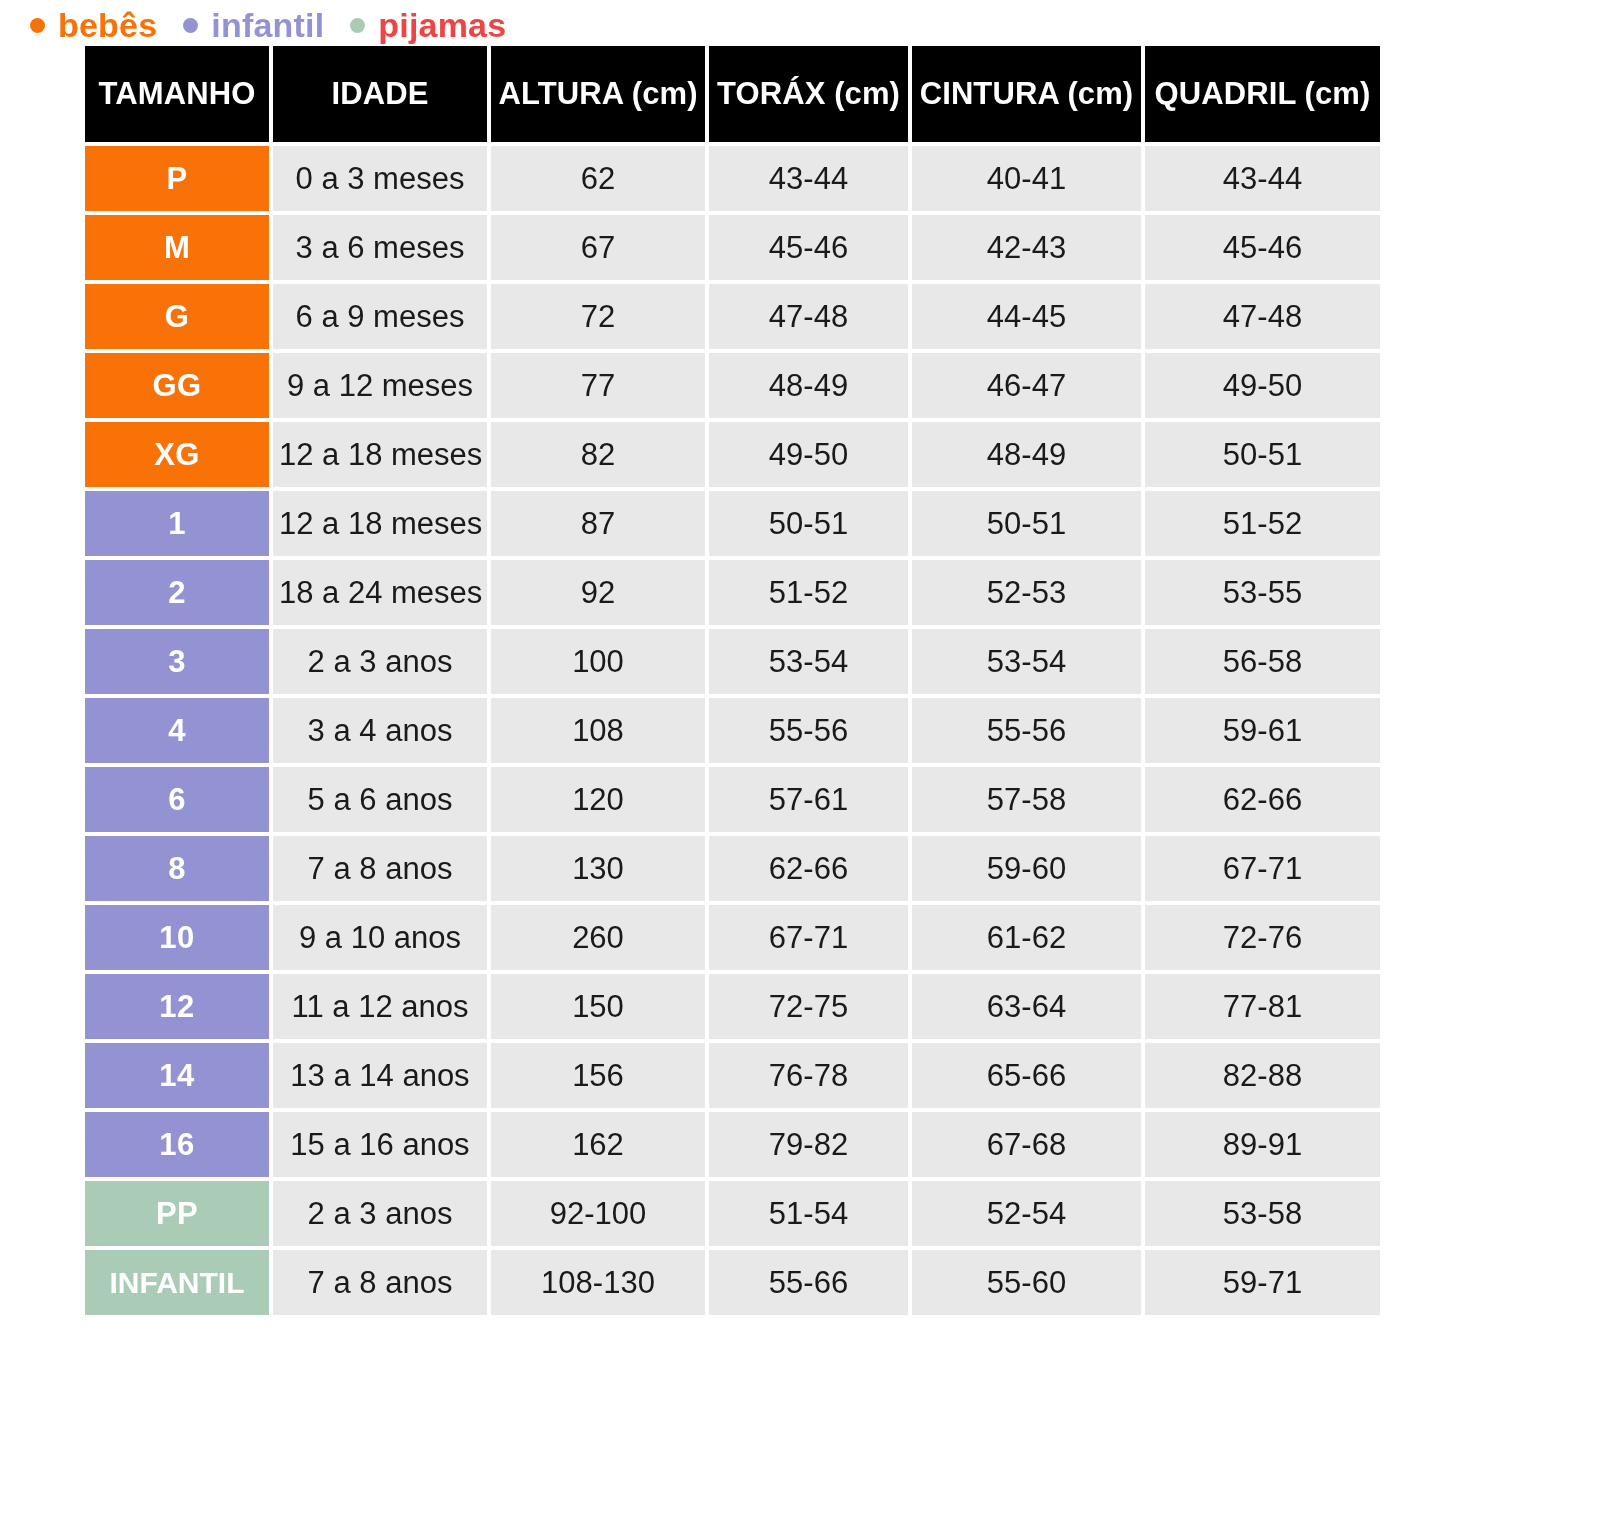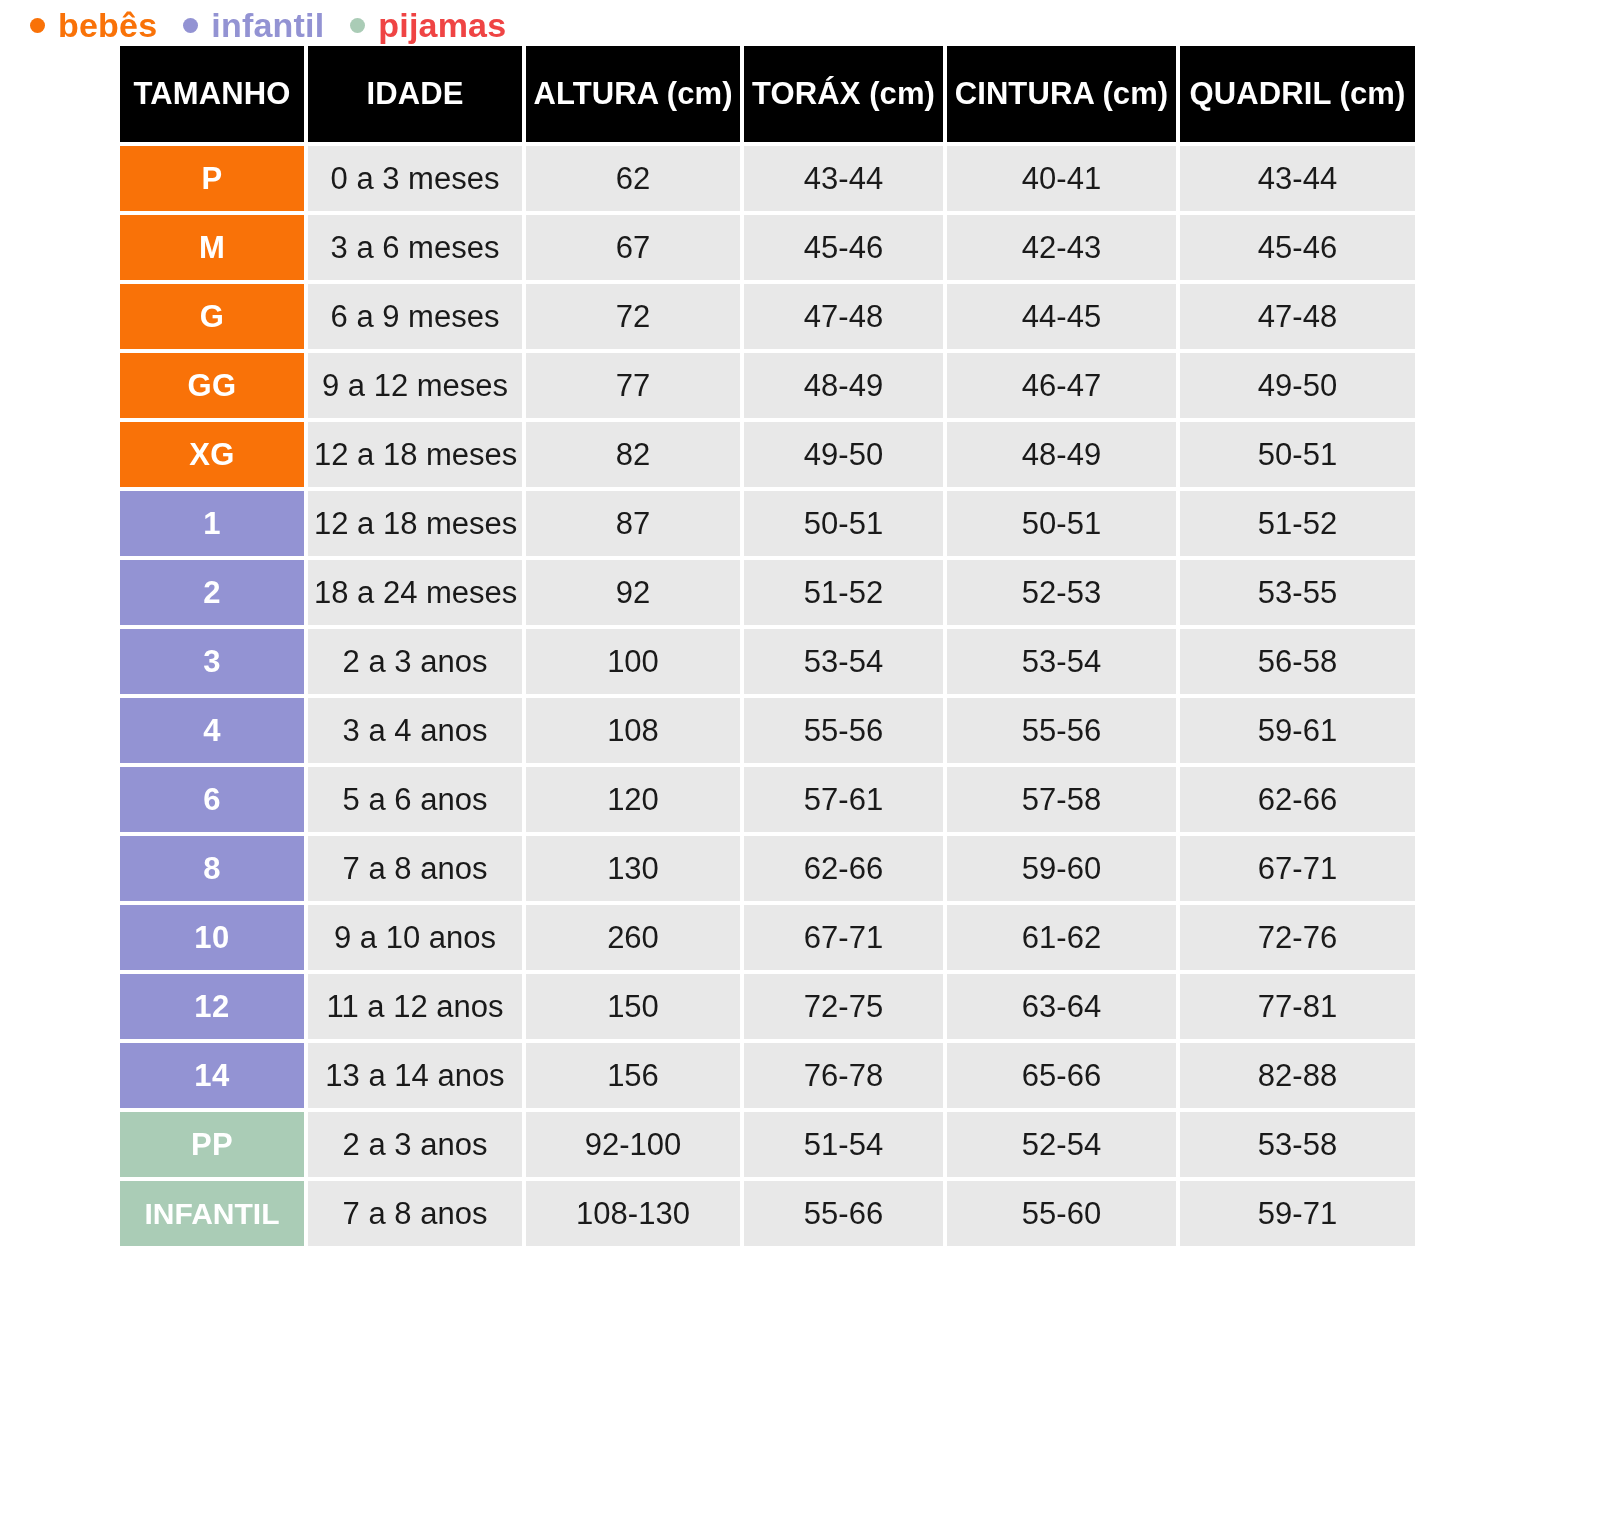--- a/index.html
+++ b/index.html
@@ -45,21 +45,21 @@
   .legend-item.bebes   .legend-dot,
   .legend-item.bebes   .legend-label { color: #f97208; }
   .legend-item.bebes   .legend-dot { background: #f97208; }
   .legend-item.infantil .legend-dot { background: #9393d3; }
   .legend-item.infantil .legend-label { color: #9393d3; }
   .legend-item.pijamas .legend-dot { background: #aaccb6; }
   .legend-item.pijamas .legend-label { color: #ef4444; }
 
   
   .table-wrap {
-    margin-left: 120px;
+    margin-left: 85px;
     width: 1276px;
   }
   table.size-table {
     border-collapse: separate;
     border-spacing: 4px 4px;
     margin: -4px;
     width: 1284px;
     table-layout: fixed;
   }
   table.size-table col.c-size   { width: 184px; }
@@ -252,20 +252,28 @@
           <td>77-81</td>
         </tr>
         <tr class="grp-infantil">
           <td class="size-cell">14</td>
           <td>13 a 14 anos</td>
           <td>156</td>
           <td>76-78</td>
           <td>65-66</td>
           <td>82-88</td>
         </tr>
+        <tr class="grp-infantil">
+          <td class="size-cell">16</td>
+          <td>15 a 16 anos</td>
+          <td>162</td>
+          <td>79-82</td>
+          <td>67-68</td>
+          <td>89-91</td>
+        </tr>
         <tr class="grp-pijamas">
           <td class="size-cell">PP</td>
           <td>2 a 3 anos</td>
           <td>92-100</td>
           <td>51-54</td>
           <td>52-54</td>
           <td>53-58</td>
         </tr>
         <tr class="grp-pijamas">
           <td class="size-cell long">INFANTIL</td>

